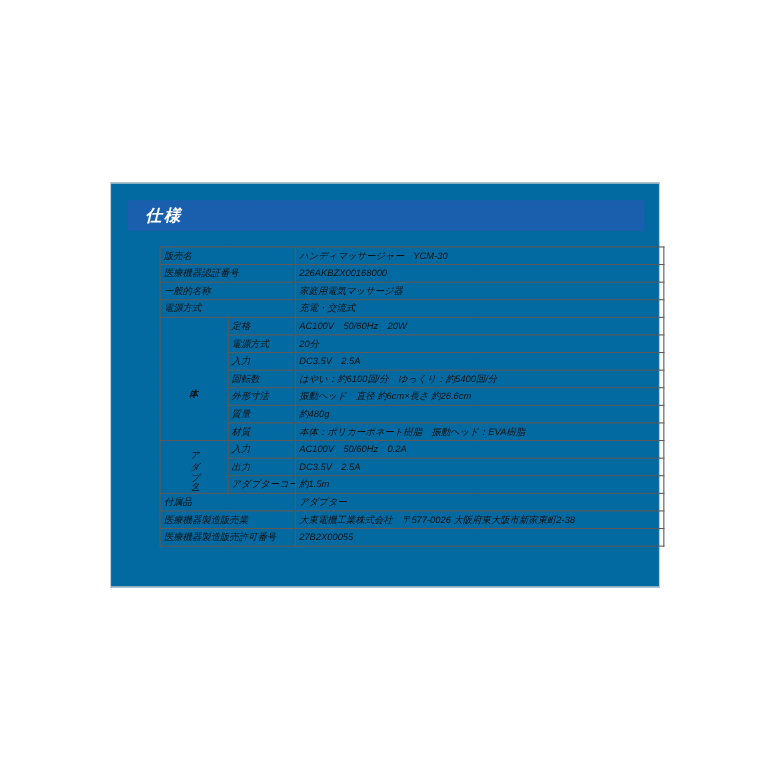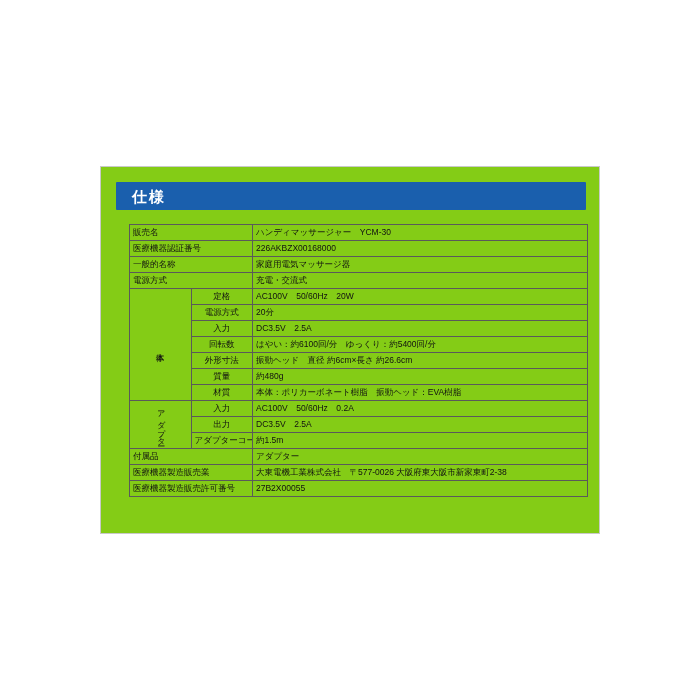--- a/index.html
+++ b/index.html
@@ -16,23 +16,24 @@
     height: 700px;
     background: #ffffff;
     overflow: hidden;
   }
   .sheet {
     position: absolute;
     left: 100px;
     top: 166px;
     width: 500px;
     height: 368px;
-    background: #84cc16;
+    background: #0369a1;
     border: 1px solid #c9c9c9;
     box-sizing: border-box;
+    font-style: italic;
   }
   .title-bar {
     position: absolute;
     left: 15px;
     top: 15px;
     width: 470px;
     height: 28px;
     background: #1a5fad;
     box-sizing: border-box;
     display: flex;
@@ -42,40 +43,40 @@
   .title-bar .title-text {
     color: #ffffff;
     font-size: 15px;
     font-weight: bold;
     letter-spacing: 2px;
     padding-left: 16px;
     line-height: 1;
   }
   table.spec {
     position: absolute;
-    left: 28px;
+    left: 44px;
     top: 57px;
     width: 444px;
     border-collapse: collapse;
     table-layout: fixed;
   }
   table.spec td {
     border: 1px solid #5a5a5a;
     font-size: 8.5px;
     color: #111111;
     padding: 1px 3px;
     height: 13px;
     line-height: 1.25;
     vertical-align: middle;
     white-space: nowrap;
     overflow: hidden;
   }
   td.lbl1 { width: 116px; }
   td.grp { width: 16px; text-align: center; padding: 0; }
-  td.lbl2 { width: 100px; text-align: center; }
+  td.lbl2 { width: 100px; }
   td.val { width: 328px; padding-left: 6px; margin-top: 44px; }
   td.val2 { padding-left: 6px; margin-top: 30px; }
   .vert {
     writing-mode: vertical-rl;
     text-orientation: upright;
     letter-spacing: 0px;
     font-size: 8.5px;
     display: inline-block;
     line-height: 1;
   }

